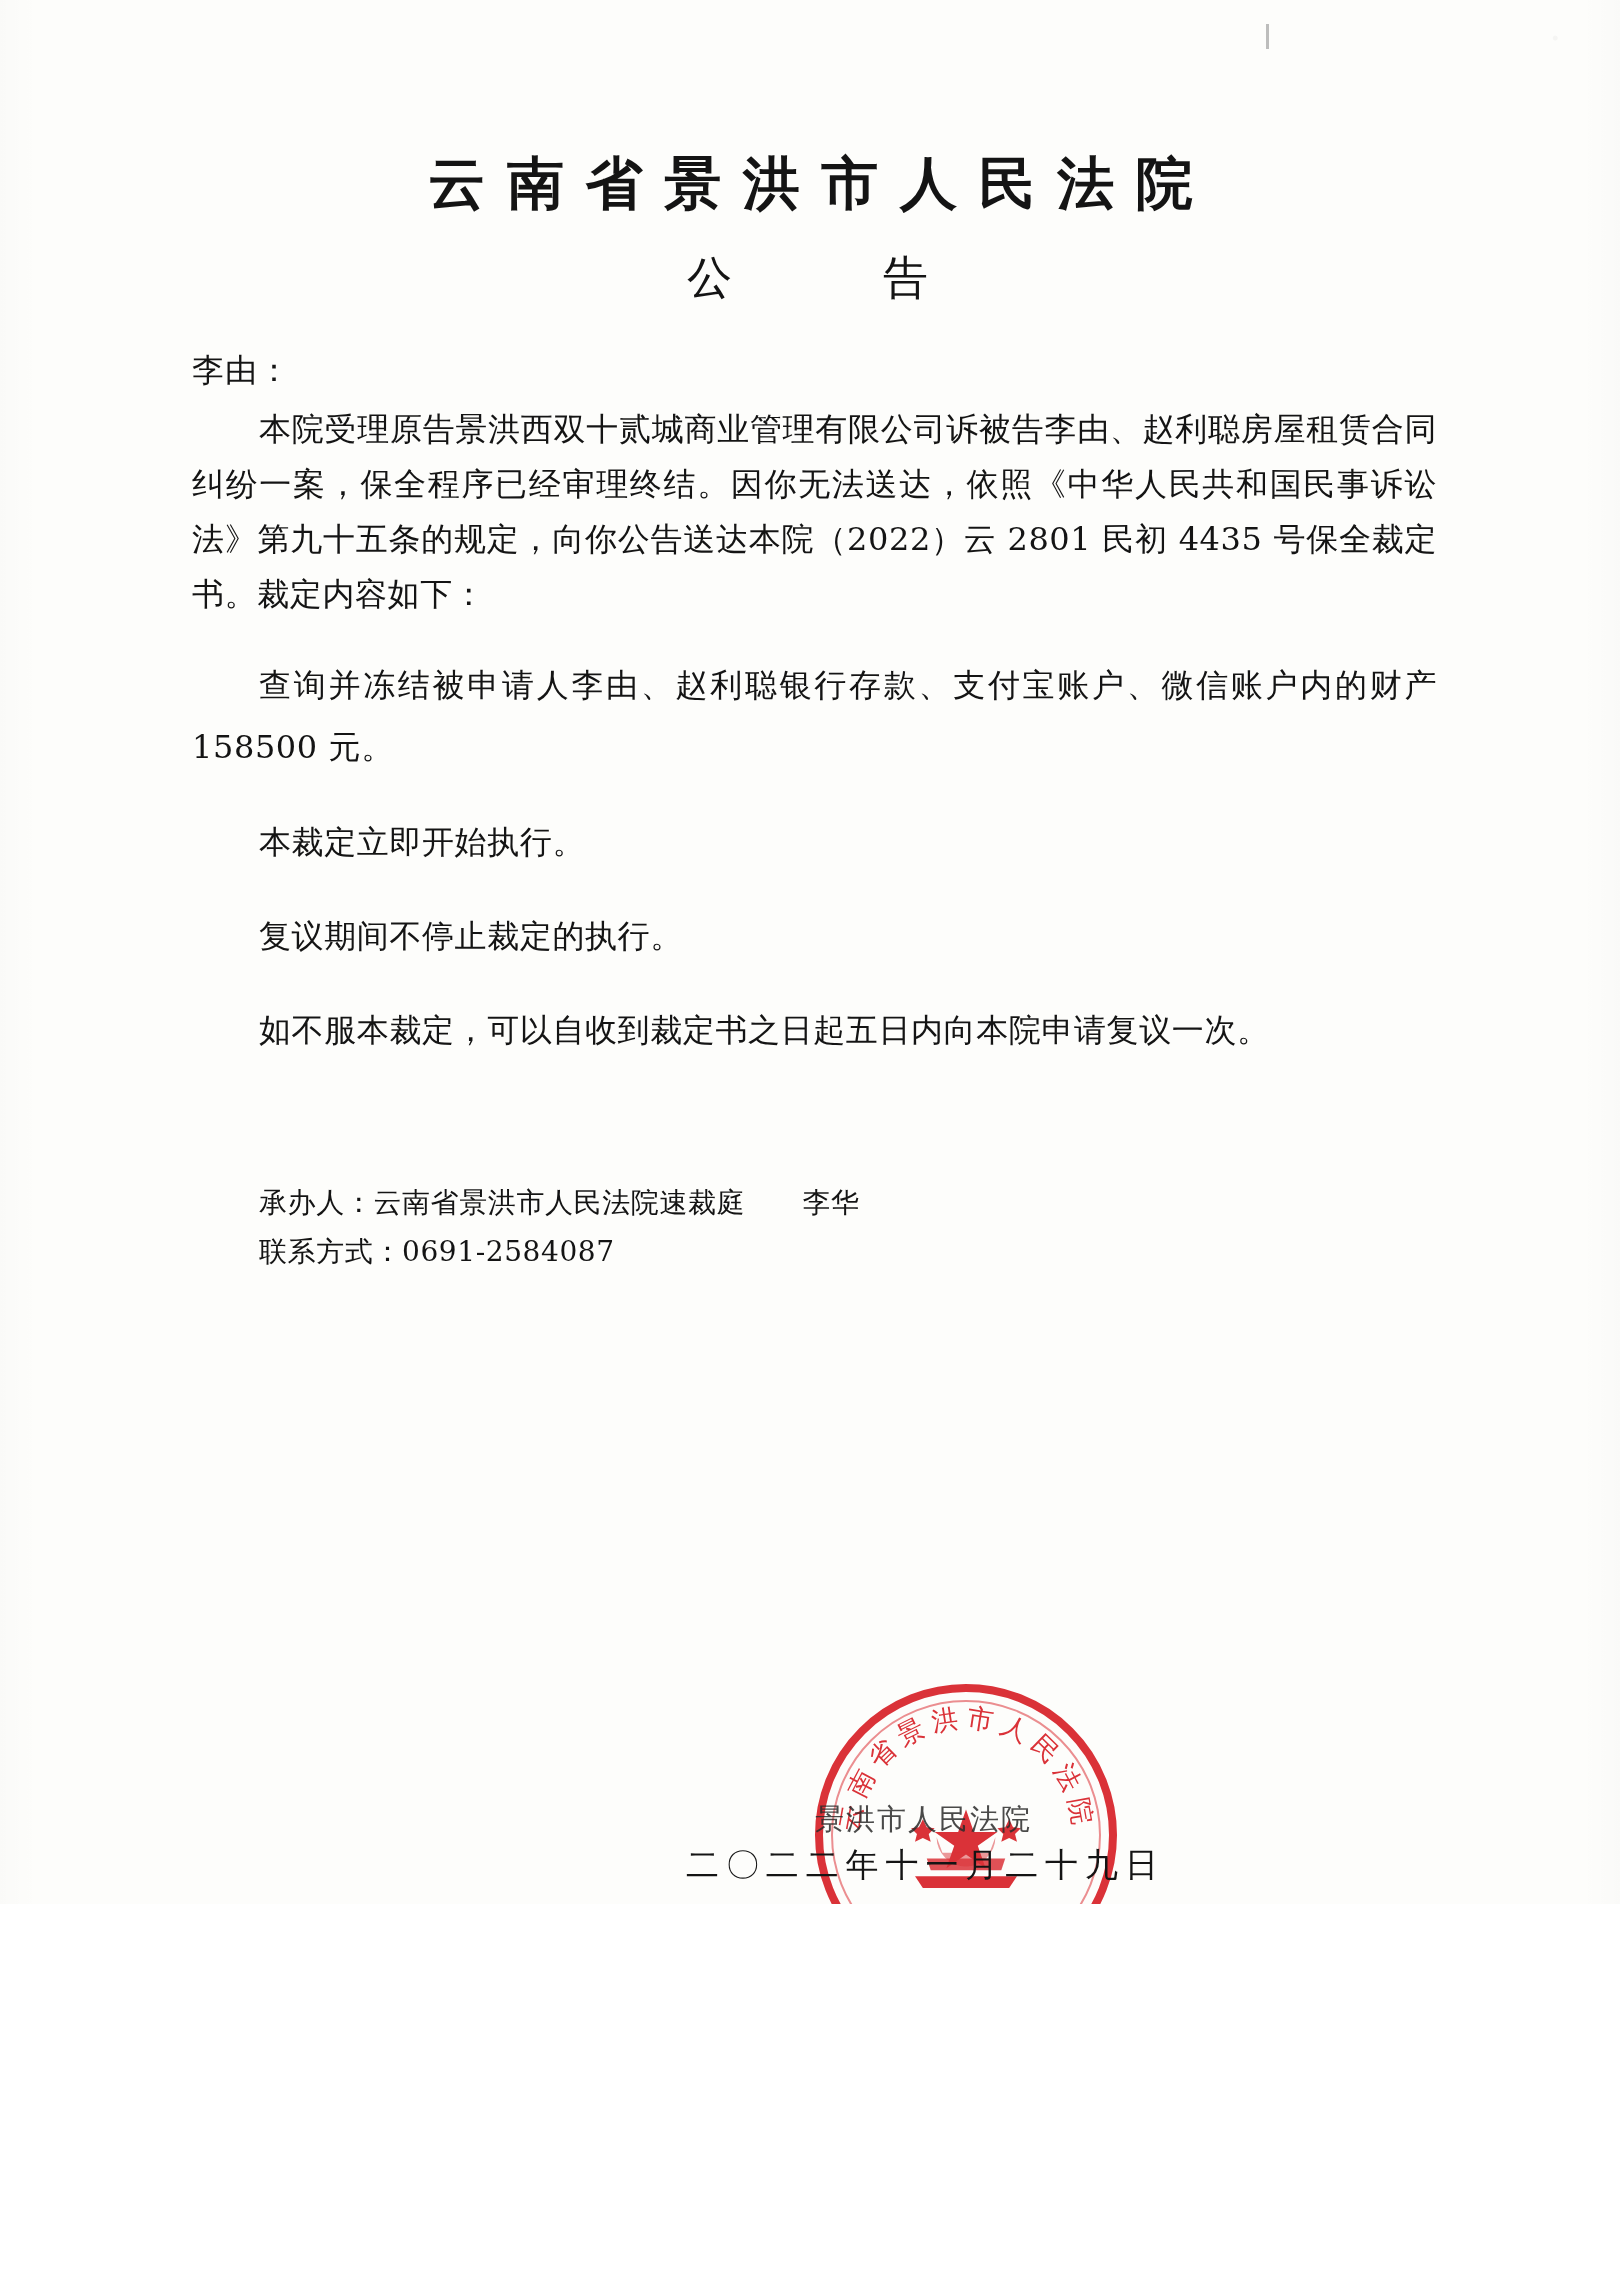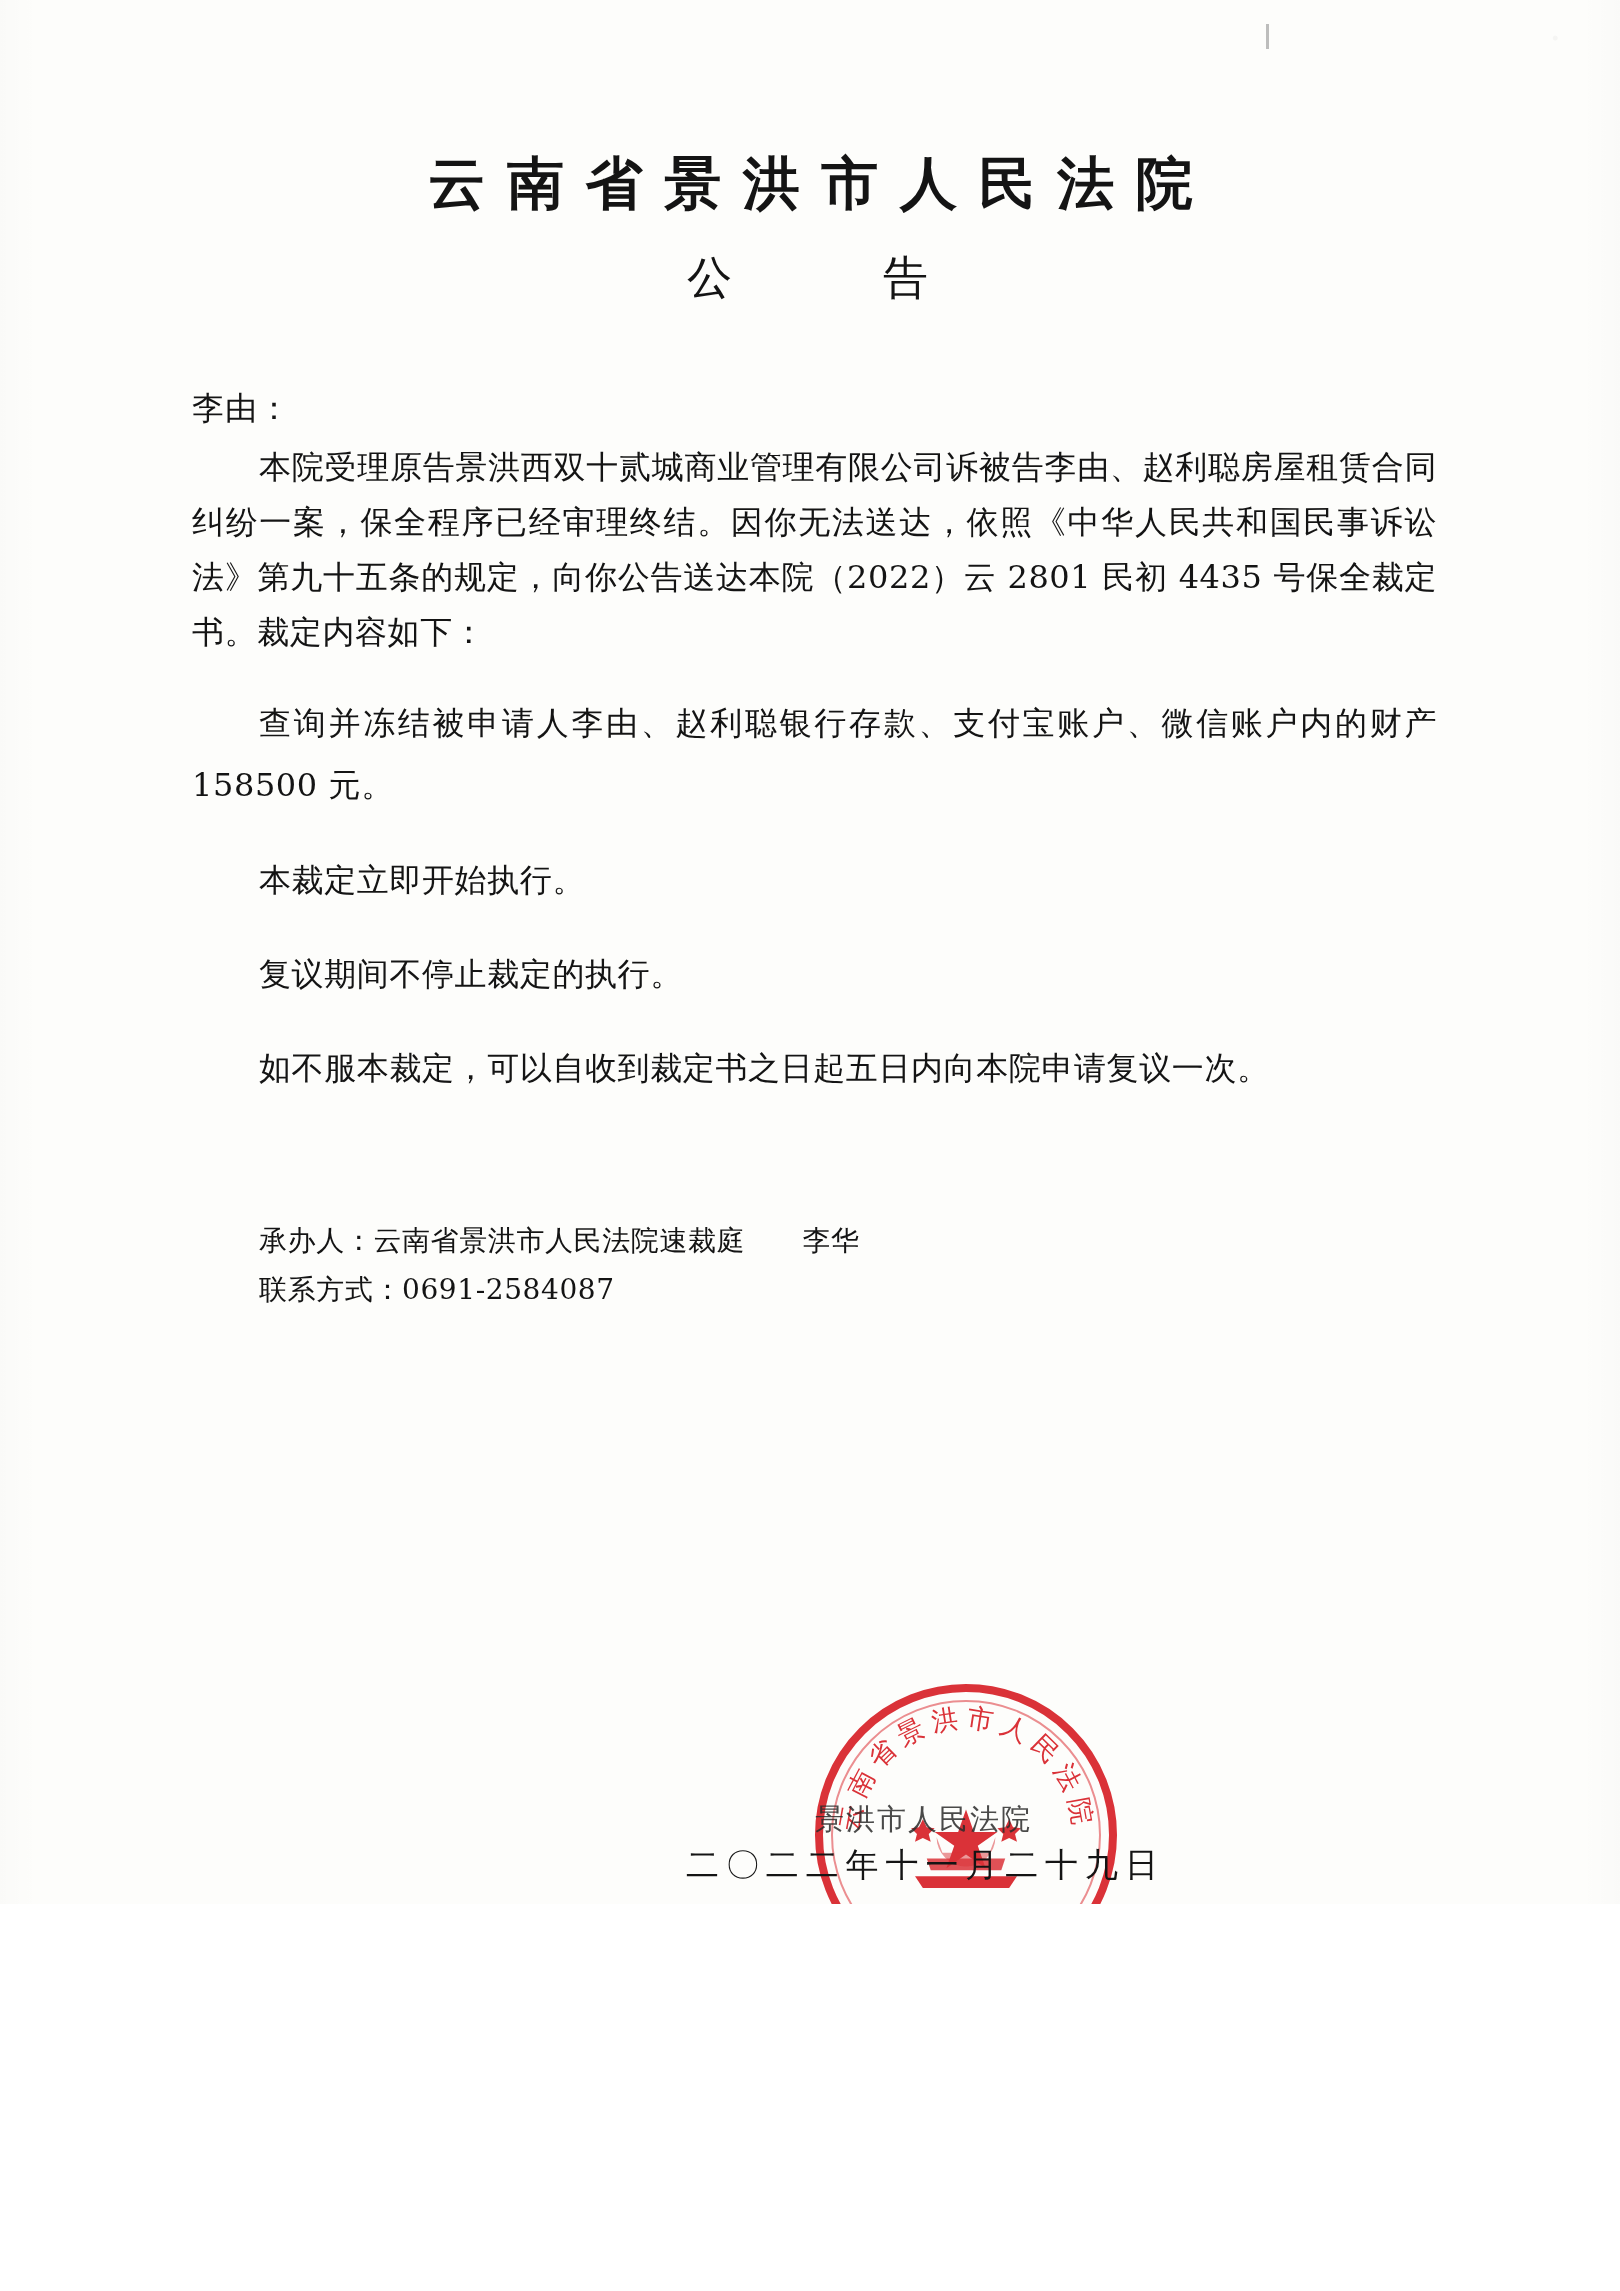--- a/index.html
+++ b/index.html
@@ -49,21 +49,21 @@
     font-size: 45px;
     letter-spacing: 53px;
     font-weight: 400;
     text-align: center;
     margin-top: 33px;
     margin-left: 39px;
     line-height: 1.2;
   }
   .addressee {
     font-size: 32px;
-    margin-top: 79px;
+    margin-top: 41px;
     line-height: 1.55;
     letter-spacing: 1px;
   }
   .para {
     font-size: 32px;
     line-height: 1.72;
     letter-spacing: 0.6px;
     text-align: justify;
     text-justify: inter-ideograph;
     margin-top: 5.9px;

